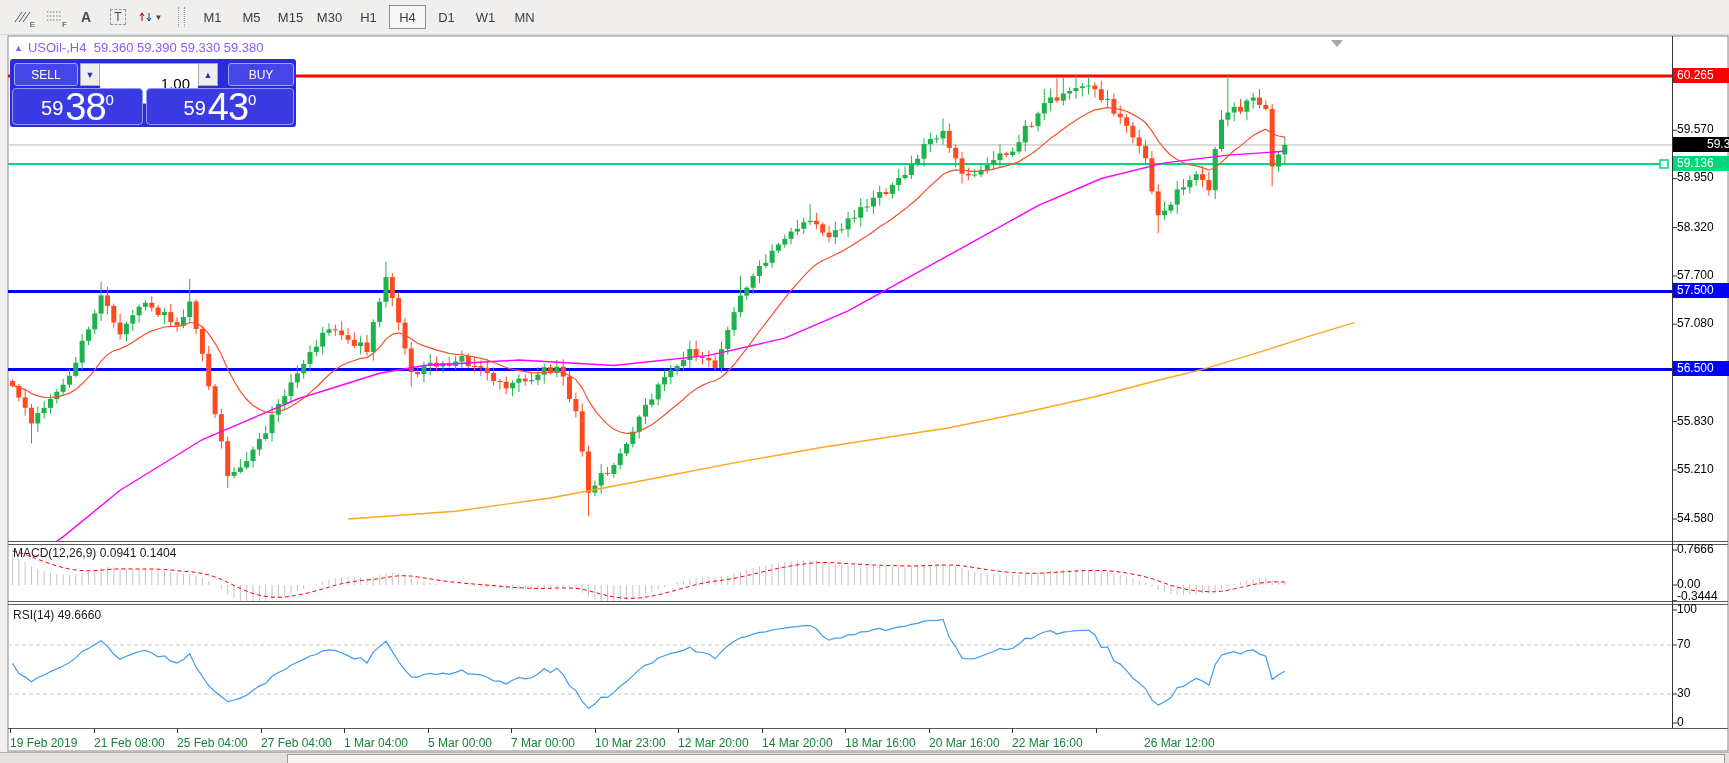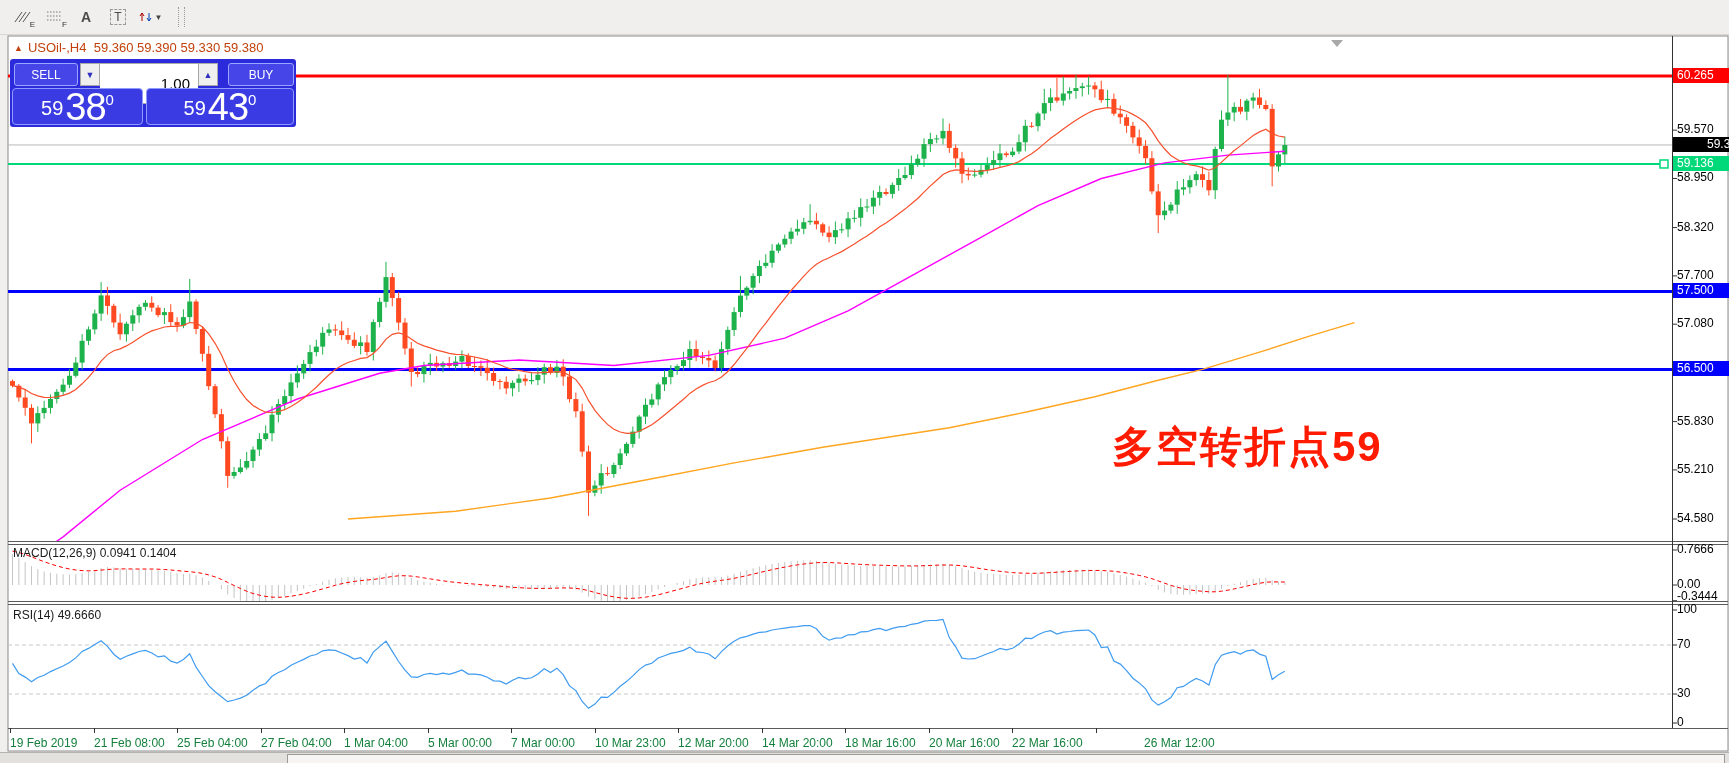--- a/index.html
+++ b/index.html
@@ -12,21 +12,21 @@
   .tool-btn{width:28px;height:24px;margin:0 1px;display:flex;align-items:center;justify-content:center;
             color:#4a4a4a;cursor:pointer;border:1px solid transparent;border-radius:2px;position:relative;}
   .tool-sub{position:absolute;right:1px;bottom:0;font-size:8px;color:#333;}
   .caret{font-size:8px;color:#444;margin-left:1px;}
   .grip{width:5px;height:20px;margin:0 8px 0 12px;border-left:1px dotted #9a9a9a;border-right:1px dotted #9a9a9a;}
   .tf-btn{min-width:27px;padding:0 4px;height:22px;margin:0 1px;display:flex;align-items:center;justify-content:center;
           font-size:13px;color:#3c3c3c;border:1px solid transparent;cursor:pointer;}
   .tf-btn.active{border:1px solid #8f8f8f;background:#f7f6f4;}
   
   #chartsvg{position:absolute;left:0;top:0;}
-  #chart-title{position:absolute;left:14px;top:40px;font-size:13px;color:#c2410c;z-index:5;}
+  #chart-title{position:absolute;left:14px;top:40px;font-size:13px;color:#8b5cf6;z-index:5;}
   #chart-title .tri{font-size:9px;margin-right:5px;position:relative;top:-1px;}
   
   #trade-panel{position:absolute;left:10px;top:59px;width:286px;height:68px;background:#2b2bdc;
                border-radius:3px;z-index:6;}
   .tp-btn{position:absolute;background:#4545e8;border:1px solid #9aa6ff;border-radius:3px;color:#fff;
           font-size:12px;display:flex;align-items:center;justify-content:center;cursor:pointer;}
   #sell-btn{left:4px;top:4px;width:62px;height:21px;}
   #buy-btn{left:218px;top:4px;width:64px;height:21px;}
   .spin-btn{position:absolute;top:4px;width:20px;height:23px;background:#efefef;border:1px solid #a9a9a9;
             display:flex;align-items:center;justify-content:center;font-size:9px;color:#2e2ec0;cursor:pointer;box-sizing:border-box;}
@@ -84,20 +84,31 @@
         </div>
         <div class="tool-btn">
           <svg width="16" height="16">
             <path d="M4 12 L4 4 M4 4 L2 7 M4 4 L6 7" stroke="#b00000" fill="none"></path>
             <path d="M11 4 L11 12 M11 12 L9 9 M11 12 L13 9" stroke="#0040b0" fill="none"></path>
           </svg>
           <span class="caret">▼</span>
         </div>
       </div>
     <div class="grip"></div>
+    <div id="tf-buttons" style="display:flex;">
+        <div class="tf-btn">M1</div>
+        <div class="tf-btn">M5</div>
+        <div class="tf-btn">M15</div>
+        <div class="tf-btn">M30</div>
+        <div class="tf-btn">H1</div>
+        <div class="tf-btn active">H4</div>
+        <div class="tf-btn">D1</div>
+        <div class="tf-btn">W1</div>
+        <div class="tf-btn">MN</div>
+      </div>
   </div>
 
   <svg id="chartsvg" width="1729" height="763">
       <rect x="8" y="36" width="1720" height="715" fill="#ffffff" stroke="#8a8a8a" stroke-width="1"></rect>
       <defs>
         <clipPath id="clipMain">
           <rect x="8" y="57" width="1664" height="484"></rect>
         </clipPath>
         <clipPath id="clipMacd">
           <rect x="8" y="544" width="1664" height="57"></rect>
@@ -787,21 +798,20 @@
     <div id="buy-price-box" class="price-box">
       <span class="p-small">59</span>
         <span class="p-big">43</span>
         <span class="p-sup">0</span>
     </div>
   </div>
 
   <div class="pane-label" style="left:13px;top:546px;">MACD(12,26,9) 0.0941 0.1404</div>
   <div class="pane-label" style="left:13px;top:608px;">RSI(14) 49.6660</div>
 
-  <div id="annotation">多空转折点59</div>
 
   <div id="price-axis">
       <div class="ax-label" style="top: 122.157px;">59.570</div>
       <div class="ax-label" style="top: 170.471px;">58.950</div>
       <div class="ax-label" style="top: 219.563px;">58.320</div>
       <div class="ax-label" style="top: 267.876px;">57.700</div>
       <div class="ax-label" style="top: 316.189px;">57.080</div>
       <div class="ax-label" style="top: 413.595px;">55.830</div>
       <div class="ax-label" style="top: 461.908px;">55.210</div>
       <div class="ax-label" style="top: 511px;">54.580</div>

